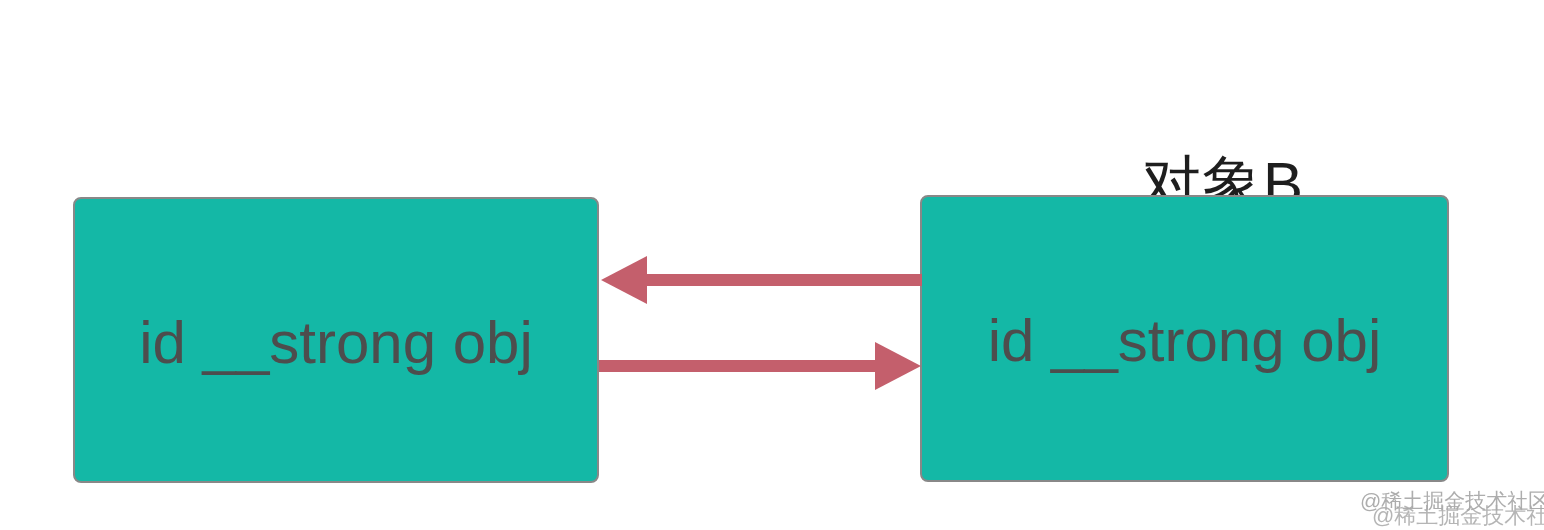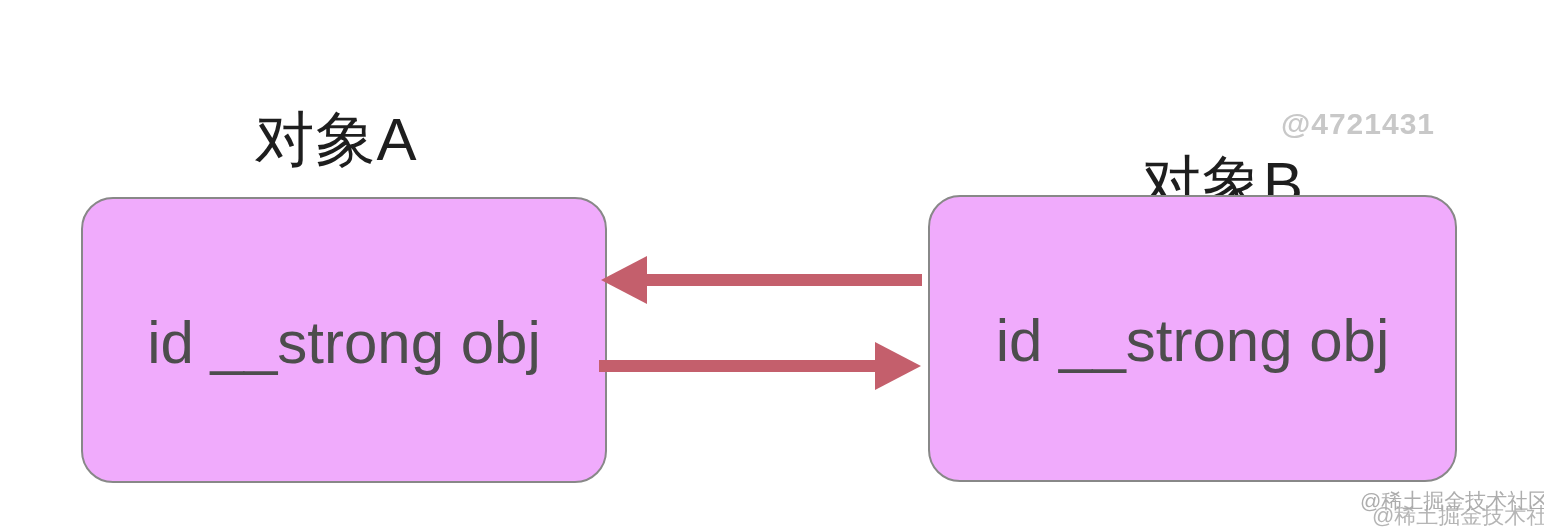--- a/index.html
+++ b/index.html
@@ -22,26 +22,25 @@
     font-size: 60px;
     color: var(--title_text, #1e1e1e);
     letter-spacing: 1px;
     white-space: nowrap;
   }
   .title-a { left: 73px;  width: 526px; }
   .title-b { left: 958px; width: 529px; margin-top: 44px; }
   .obj-box {
     position: absolute;
     border: 2px solid var(--box_border, #888888);
-    border-radius: 32px;
-    background: #f0abfc;
+    border-radius: 8px;
+    background: #14b8a6;
     display: flex;
     align-items: center;
     justify-content: center;
-    margin-left: 8px;
   }
   .box-a { left: 73px;  top: 197px; width: 526px; height: 286px; }
   .box-b { left: 920px; top: 195px; width: 529px; height: 287px; }
   .obj-field {
     font-size: 60px;
     color: var(--box_text, #4d4d4d);
     white-space: nowrap;
     letter-spacing: 0;
     transform: translateY(2px);
   }
@@ -78,21 +77,20 @@
     white-space: nowrap;
   }
   .wm-site-1 { left: 1360px; top: 487px; opacity: 0.95; }
   .wm-site-2 { left: 1372px; top: 501px; font-size: 22px; opacity: 0.85; }
 </style>
 </head>
 <body>
 
 <div class="canvas">
 
-  <div class="obj-title title-a">对象A</div>
   <div class="obj-box box-a">
     <span class="obj-field">id __strong obj</span>
   </div>
 
   <div class="obj-title title-b">对象B</div>
   <div class="obj-box box-b">
     <span class="obj-field">id __strong obj</span>
   </div>
 
   <svg class="arrows-svg" viewBox="0 0 1544 530">
@@ -102,17 +100,16 @@
       <polygon class="arrow-shape" points="601,280 647,256 647,304"></polygon>
     </g>
 
     <g>
       <rect class="arrow-shape" x="599" y="360" width="280" height="12"></rect>
       <polygon class="arrow-shape" points="921,366 875,342 875,390"></polygon>
     </g>
   </svg>
 
 
-  <div class="wm-author">@4721431</div>
   <div class="wm-site wm-site-1">@稀土掘金技术社区</div>
   <div class="wm-site wm-site-2">@稀土掘金技术社区</div>
 
 </div>
 
 </body></html>

